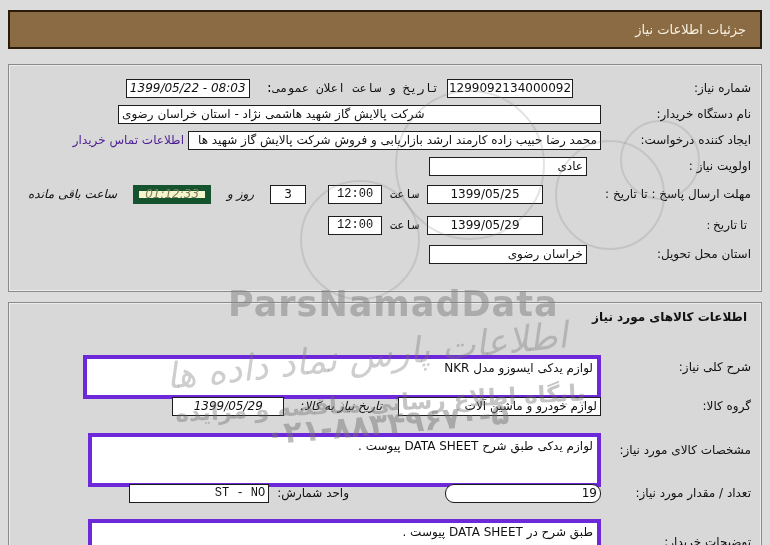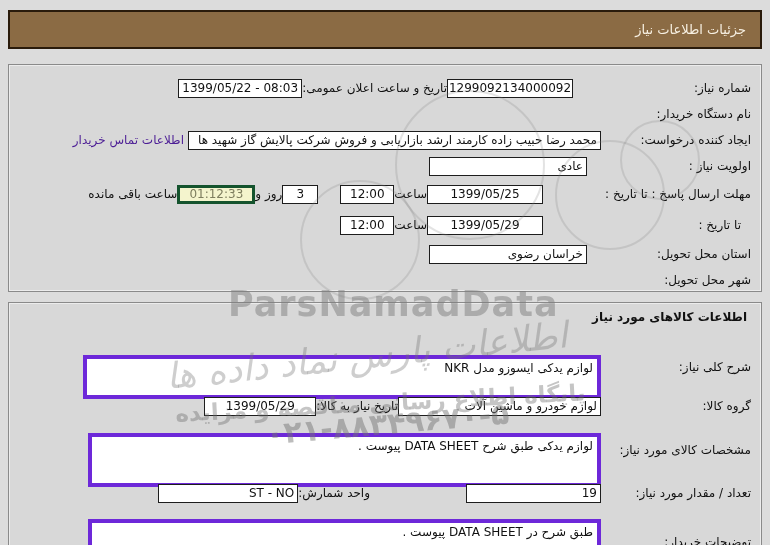--- a/index.html
+++ b/index.html
@@ -49,21 +49,21 @@
     overflow: hidden;
     align-self: flex-start;
     margin-top: 12px;
   }
   .ltr { direction: ltr; }
   .alignleft { justify-content: flex-start; direction: ltr; }
   .alignright-num { justify-content: flex-end; direction: ltr; }
   .center { justify-content: center; }
   .yellowbox {
     background: #f4f4cd;
-    border: 3px solid #14532d;
+    border: 6px solid #14532d;
     color: #7d7d5e;
     height: 19px; width: 78px;
     display: flex; align-items: center; justify-content: center;
     direction: ltr;
   }
   .link { color: #4c1d95; cursor: pointer; white-space: nowrap; }
   .sechead { font-weight: bold; font-size: 12px; padding: 2px 4px 19px 0; }
   .wm { position: absolute; pointer-events: none; z-index: 6; }
   .wm-brand {
     font-family: "DejaVu Sans", sans-serif; font-weight: bold;
@@ -81,28 +81,28 @@
     color: rgba(110,110,110,0.40);
     transform: rotate(-3deg);
   }
   .wm-phone {
     font-weight: bold; font-size: 30px; white-space: nowrap;
     color: rgba(115,115,115,0.48);
     transform: rotate(-5deg);
   }
   .wm-circle { border: 2px solid rgba(128,128,128,0.22); border-radius: 50%; }
   .mr28 { margin-right: 28px; } .mr14 { margin-right: 14px; }
-  .mr8  { margin-right: 0; }  .mr6  { margin-right: 0; }
+  .mr8  { margin-right: 8px; font-family: Liberation Mono, monospace; }  .mr6  { margin-right: 16px; font-style: italic; }
   .mr22 { margin-right: 22px; } .mr96 { margin-right: 96px; }
-  .mr10 { margin-right: 10px; } .mr4 { margin-right: 4px; }
+  .mr10 { margin-right: 4px; font-family: Liberation Serif, serif; } .mr4 { margin-right: 4px; }
   .w140 { width: 126px; } .w124 { width: 124px; } .w483 { width: 483px; }
   .w413 { width: 413px; } .w158 { width: 158px; } .w116 { width: 116px; }
   .w54  { width: 54px; }  .w36  { width: 36px; }  .w518 { width: 518px; }
   .w203 { width: 203px; } .w112 { width: 112px; } .w513 { width: 513px; }
-  .w156 { width: 135px; } .w140b { width: 140px; }
+  .w156 { width: 156px; border-radius: 9px; } .w140b { width: 140px; }
   .h44 { height: 44px; } .h54 { height: 54px; } .h64 { height: 64px; }
   .nowrap { white-space: nowrap; }
   .twoline { width: 120px; line-height: 1.25; }
 </style>
 </head>
 <body>
 
 <div class="titlebar">
   <span>جزئیات اطلاعات نیاز</span>
 </div>
@@ -111,20 +111,21 @@
 
   <div class="frow" style="height:26px;">
     <span class="lblcol">شماره نیاز:</span>
     <div class="ibox w140 center mr28 ltr">1299092134000092</div>
     <span class="nowrap mr8">تاریخ و ساعت اعلان عمومی:</span>
     <div class="ibox w124 center mr6 ltr">1399/05/22 - 08:03</div>
   </div>
 
   <div class="frow" style="height:26px;">
     <span class="lblcol">نام دستگاه خریدار:</span>
+    <div class="ibox w483 alignleft" style="direction:rtl; justify-content:flex-end;">شرکت پالایش گاز شهید هاشمی نژاد - استان خراسان رضوی</div>
   </div>
 
   <div class="frow" style="height:26px;">
     <span class="lblcol">ایجاد کننده درخواست:</span>
     <div class="ibox w413">محمد رضا حبیب زاده کارمند ارشد بازاریابی و فروش شرکت پالایش گاز شهید ها</div>
     <a class="link mr4">اطلاعات تماس خریدار</a>
   </div>
 
   <div class="frow" style="height:26px;">
     <span class="lblcol">اولویت نیاز :</span>
@@ -150,21 +151,20 @@
     <span class="mr8">ساعت</span>
     <div class="ibox w54 center mr8 ltr">12:00</div>
   </div>
 
   <div class="frow" style="height:26px;">
     <span class="lblcol">استان محل تحویل:</span>
     <div class="ibox w158 mr14">خراسان رضوی</div>
   </div>
 
   <div class="frow" style="height:26px;">
-    <span class="lblcol">شهر محل تحویل:</span>
   </div>
 
 </div>
 
 <div class="panel" id="panel2">
 
   <div class="sechead">اطلاعات کالاهای مورد نیاز</div>
 
   <div class="frow" style="height:48px;">
     <span class="lblcol">شرح کلی نیاز:</span>

